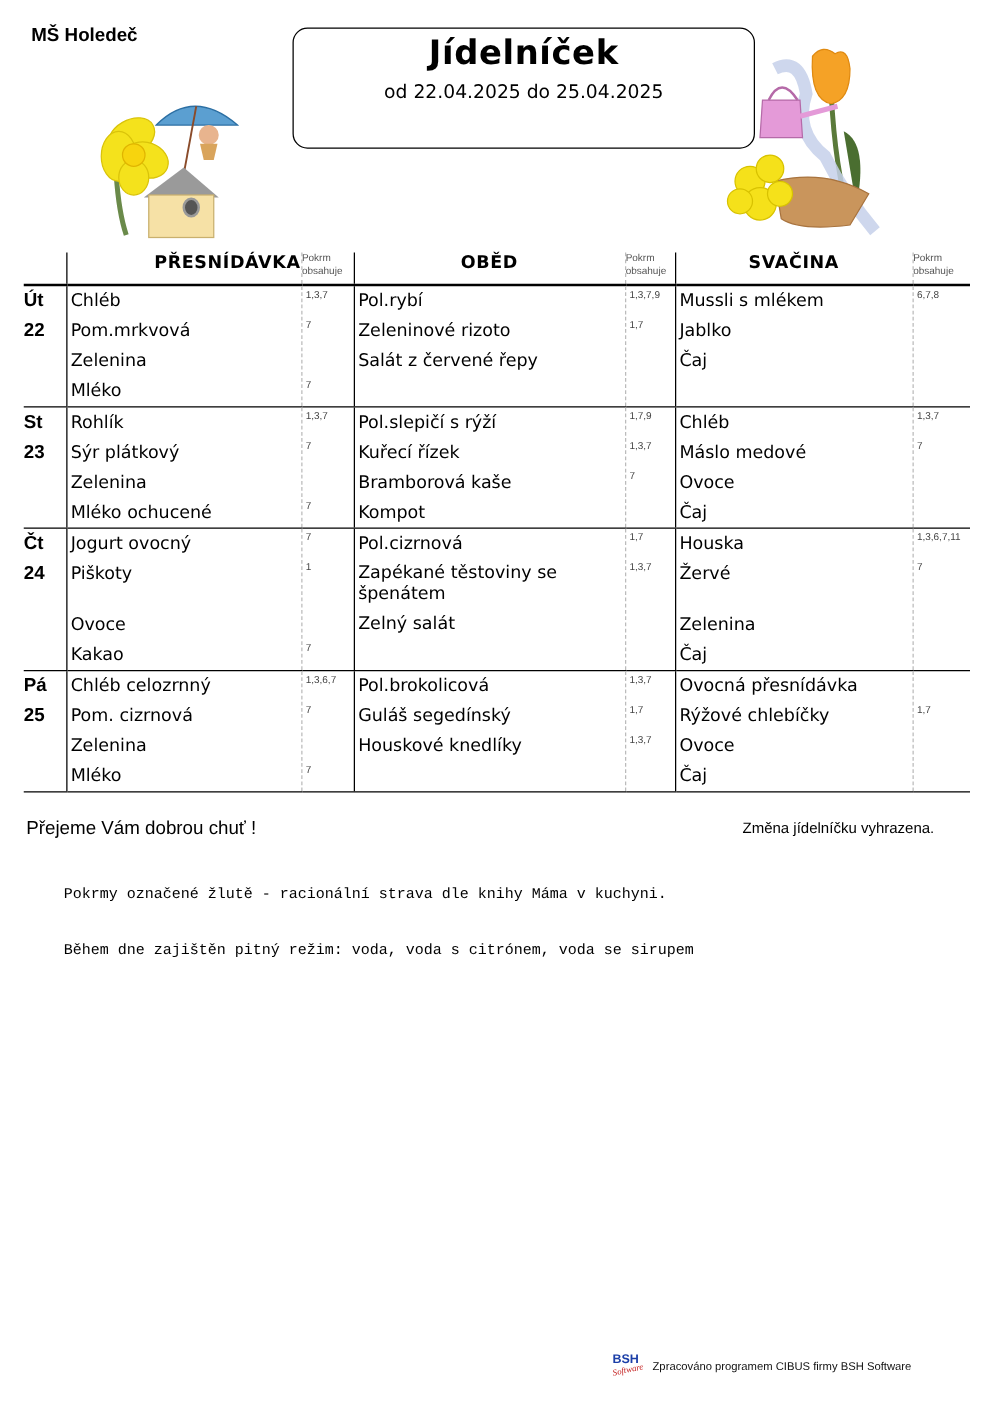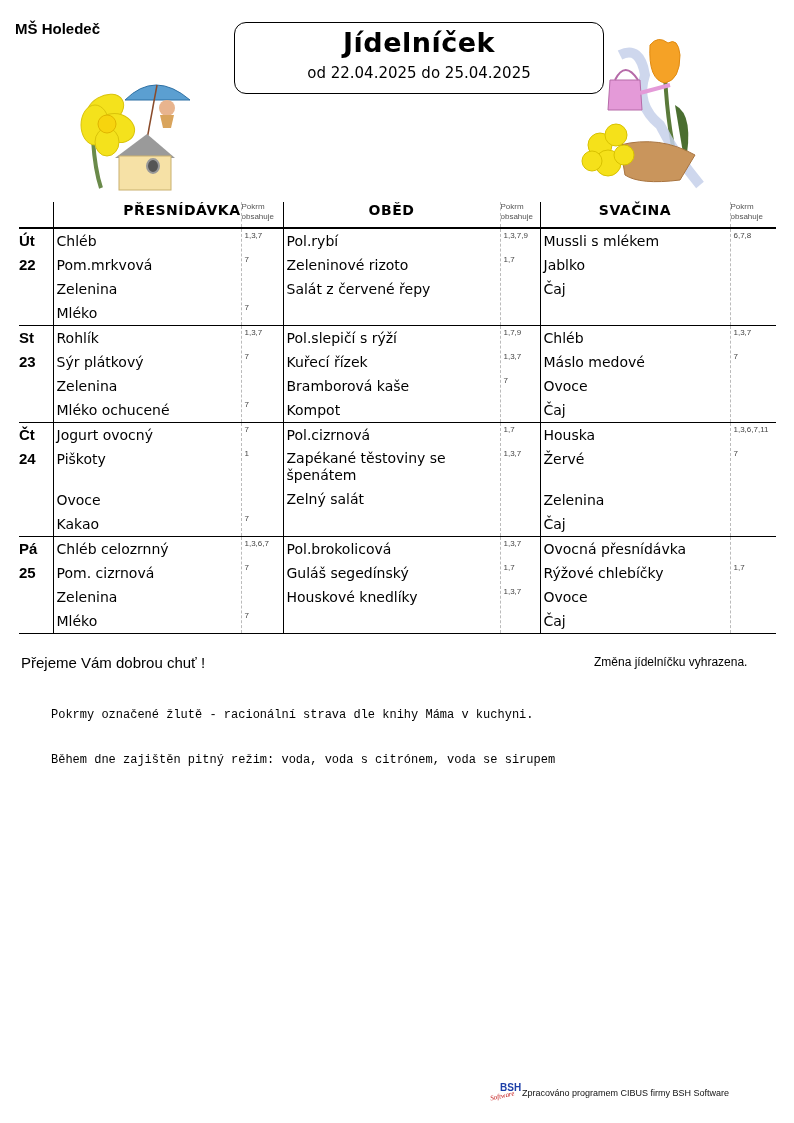--- a/index.html
+++ b/index.html
@@ -1,18 +1,18 @@
 <!DOCTYPE html>
 <html><head>
 <meta charset="utf-8">
 <style>
   html, body { margin:0; padding:0; background:#fff; }
   body { width:794px; height:1123px; position:relative; overflow:hidden; font-family:"DejaVu Sans", sans-serif; color:#000; }
-  .school { position:absolute; left:15px; top:20px; font-family:"Liberation Sans", sans-serif; font-weight:bold; font-size:15px; }
-  .titlebox { position:absolute; left:234px; top:22px; width:370px; height:72px; border:1px solid #000; border-radius:12px; box-sizing:border-box; text-align:center; }
+  .school { position:absolute; left:25px; top:20px; font-family:"Liberation Sans", sans-serif; font-weight:bold; font-size:15px; }
+  .titlebox { position:absolute; left:234px; top:22px; width:370px; height:97px; border:1px solid #000; border-radius:12px; box-sizing:border-box; text-align:center; }
   .title { font-family:"DejaVu Sans", sans-serif; font-weight:bold; font-size:27px; margin-top:4px; letter-spacing:0.5px; }
   .daterange { font-family:"DejaVu Sans", sans-serif; font-size:15px; margin-top:6px; }
 
   .img-left { position:absolute; left:75px; top:70px; width:125px; height:125px; }
   .img-right { position:absolute; left:580px; top:35px; width:140px; height:165px; }
 
   table.menu { position:absolute; left:19px; top:202px; width:757px; border-collapse:collapse; table-layout:fixed; }
   table.menu td, table.menu th { padding:0; vertical-align:top; }
   col.c-day { width:34px; }
   col.c-meal { width:188px; }
@@ -38,21 +38,21 @@
   .item.tall-pad { height:41px; }
 
   .wish { position:absolute; left:21px; top:654px; font-family:"Liberation Sans", sans-serif; font-size:15px; }
   .change { position:absolute; left:594px; top:655px; font-family:"Liberation Sans", sans-serif; font-size:12px; }
   .note { position:absolute; left:51px; font-family:Liberation Mono, monospace; font-size:12px; }
   .note1 { top:708px; }
   .note2 { top:729px;margin-top:24px; }
 
   .footer { position:absolute; left:490px; top:1082px; display:flex; align-items:center; }
   .bsh-logo { width:24px; height:22px; position:relative; margin-right:8px; }
-  .bsh-logo .b1 { position:absolute; left:10px; top:0; font-family:"Liberation Sans", sans-serif; font-weight:bold; font-size:10px; color:#1c3fa8; }
+  .bsh-logo .b1 { position:absolute; left:0; top:0; font-family:"Liberation Sans", sans-serif; font-weight:bold; font-size:10px; color:#1c3fa8; }
   .bsh-logo .b2 { position:absolute; left:0; top:10px; font-family:"Liberation Serif", serif; font-style:italic; font-size:7px; color:#c21818; transform:rotate(-12deg); }
   .footer-text { font-family:"Liberation Sans", sans-serif; font-size:9px; color:#111;text-align:center; }
 </style>
 </head>
 <body>
 
 <div class="school">MŠ Holedeč</div>
 
 <div class="titlebox">
   <div class="title">Jídelníček</div>

